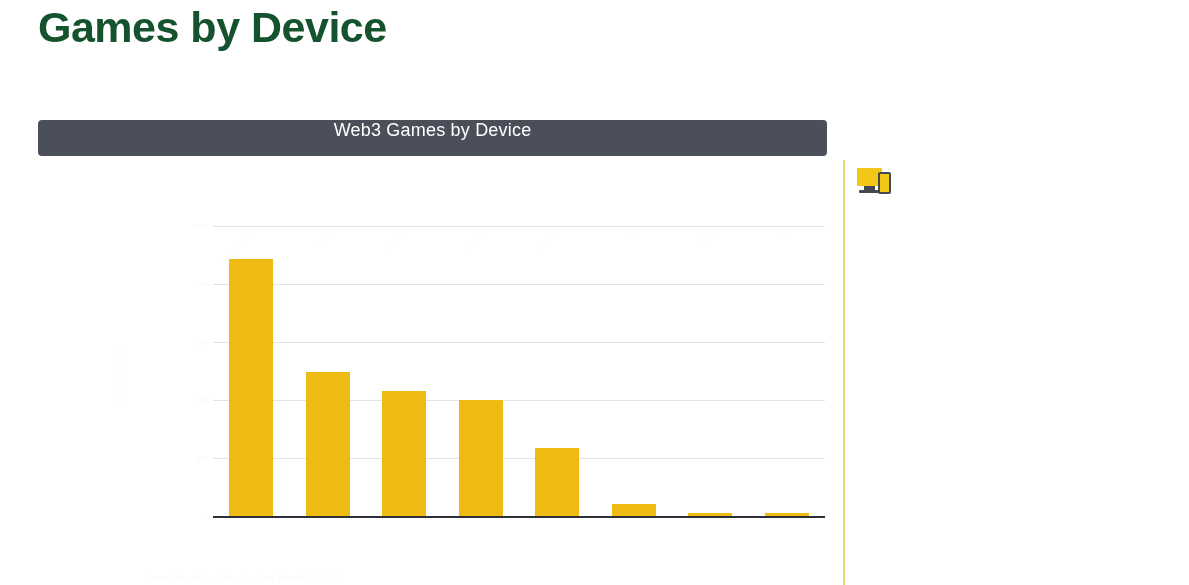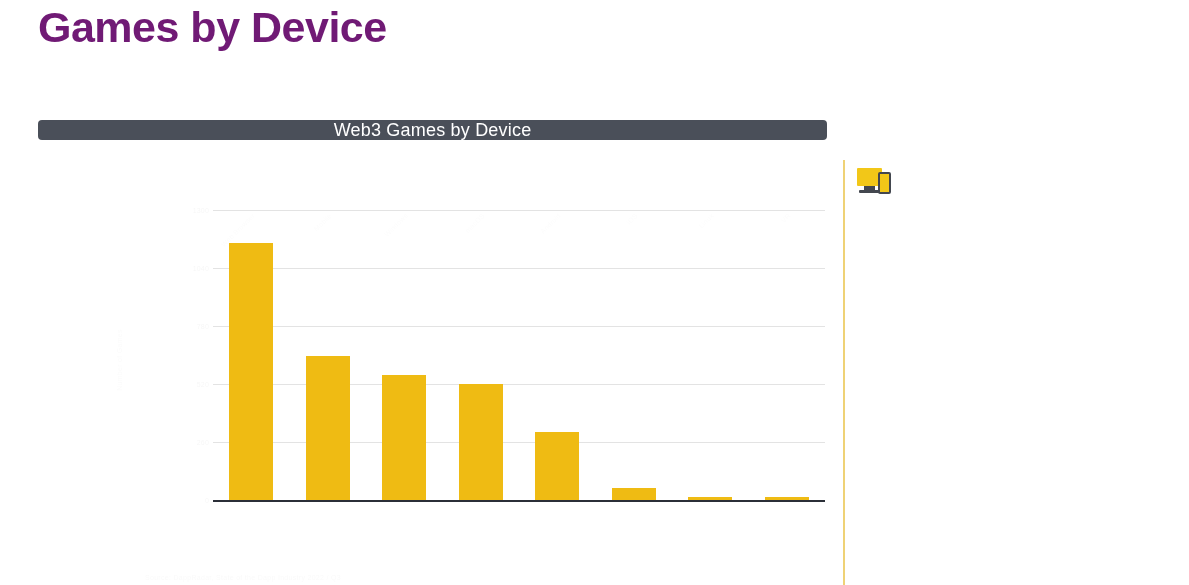--- a/index.html
+++ b/index.html
@@ -9,33 +9,33 @@
     font-family:"Liberation Sans",sans-serif;
     overflow:hidden;
     position:relative;
   }
   
   .page-title{
     position:absolute;
     left:38px; top:2px;
     font-size:43px;
     font-weight:bold;
-    color:#701a75;
+    color:#14532d;
     letter-spacing:-0.5px;
     white-space:nowrap;
     line-height:1.2;
   }
   
   .chart-card{
     position:absolute;
     left:38px; top:120px;
     width:789px;
   }
   .chart-header{
-    height:20px;
+    height:36px;
     background:#4A4F59;
     border-radius:4px;
     display:flex;
     justify-content:center;
   }
   .chart-header-title{
     color:#ffffff;
     font-size:18px;
     font-weight:normal;
     letter-spacing:0.2px;

